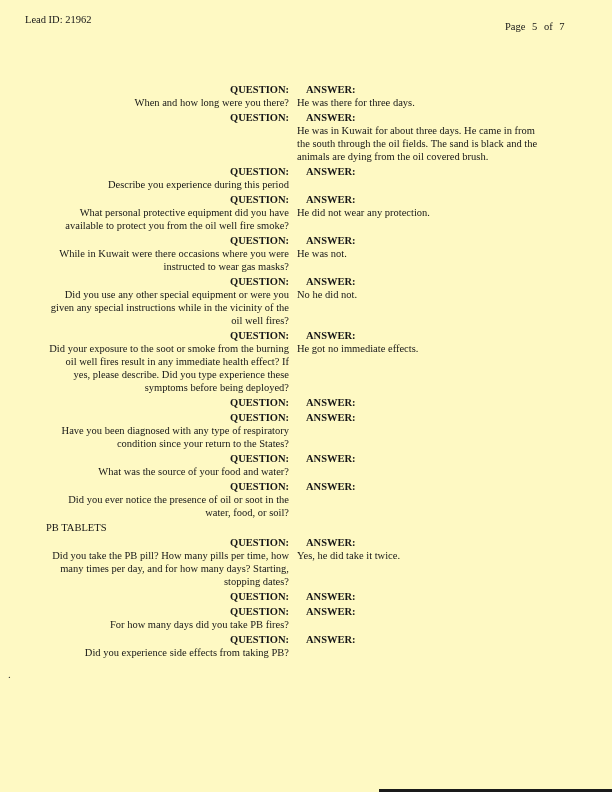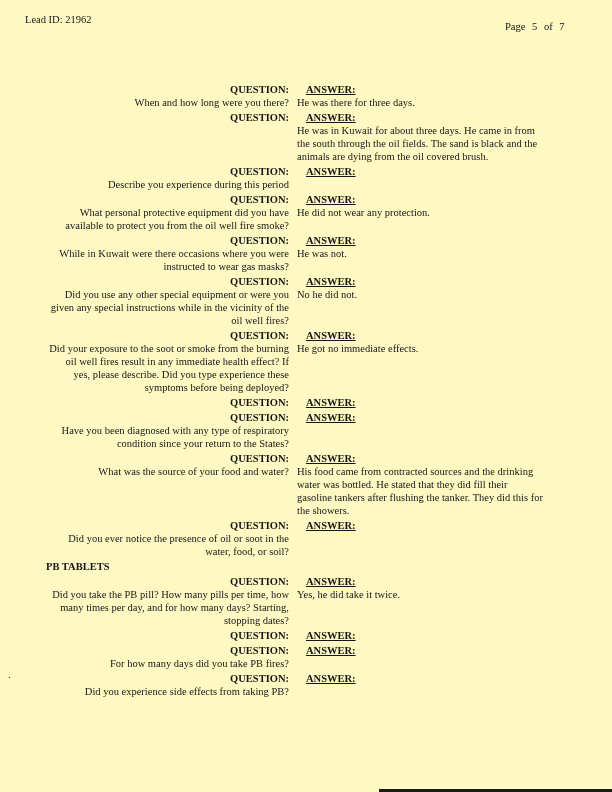--- a/index.html
+++ b/index.html
@@ -30,23 +30,23 @@
   .content {
     position: absolute;
     top: 83px;
     left: 46px;
     width: 530px;
   }
   .row { display: flex; margin-bottom: 2px; }
   .qcol { width: 251px; padding-right: 8px; text-align: right; }
   .acol { flex: 1; }
   .lbl { font-weight: bold; padding-left: 11px; }
-  .acol .lbl { padding-left: 9px; text-decoration: underline; }
+  .acol .lbl { padding-left: 9px; }
   .txt { white-space: pre-line; }
-  .section { font-weight: bold; margin-bottom: 2px; }
+  .section { font-weight: normal; margin-bottom: 2px; }
   .stray-dot {
     position: absolute;
     left: 8px;
     top: 668px;
     font-size: 11px;
     color: #333;
   }
   .bottom-bar {
     position: absolute;
     left: 379px;
@@ -173,24 +173,20 @@
       </div>
     </div>
 
     <div class="row">
       <div class="qcol">
         <div class="lbl">QUESTION:</div>
         <div class="txt">What was the source of your food and water?</div>
       </div>
       <div class="acol">
         <div class="lbl">ANSWER:</div>
-        <div class="txt">His food came from contracted sources and the drinking
-water was bottled.  He stated that they did fill their
-gasoline tankers after flushing the tanker.  They did this for
-the showers.</div>
       </div>
     </div>
 
     <div class="row">
       <div class="qcol">
         <div class="lbl">QUESTION:</div>
         <div class="txt">Did you ever notice the presence of oil or soot in the
 water, food, or soil?</div>
       </div>
       <div class="acol">

